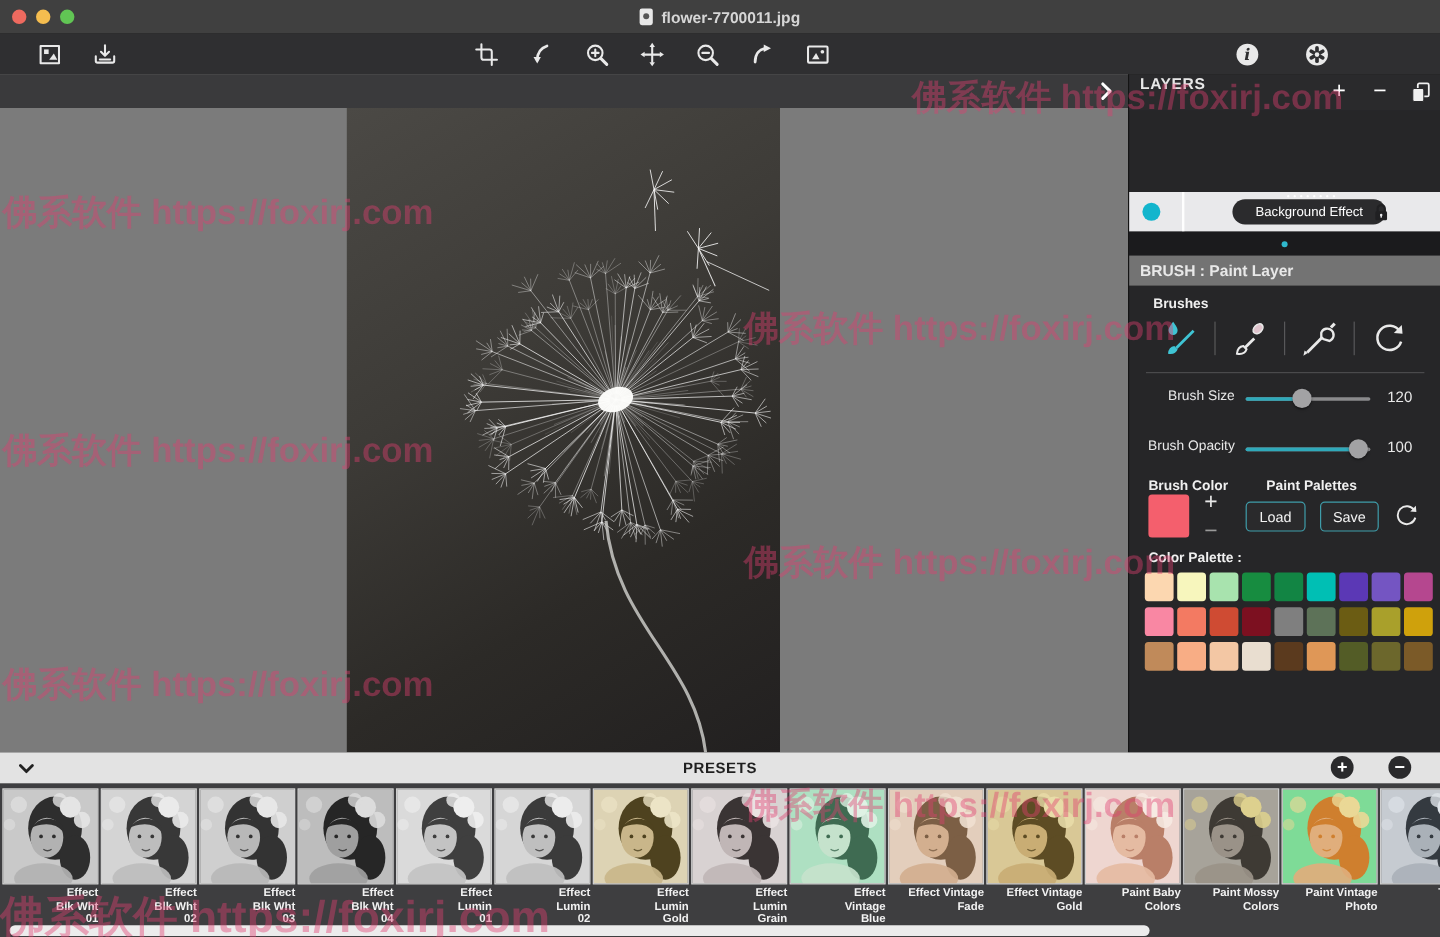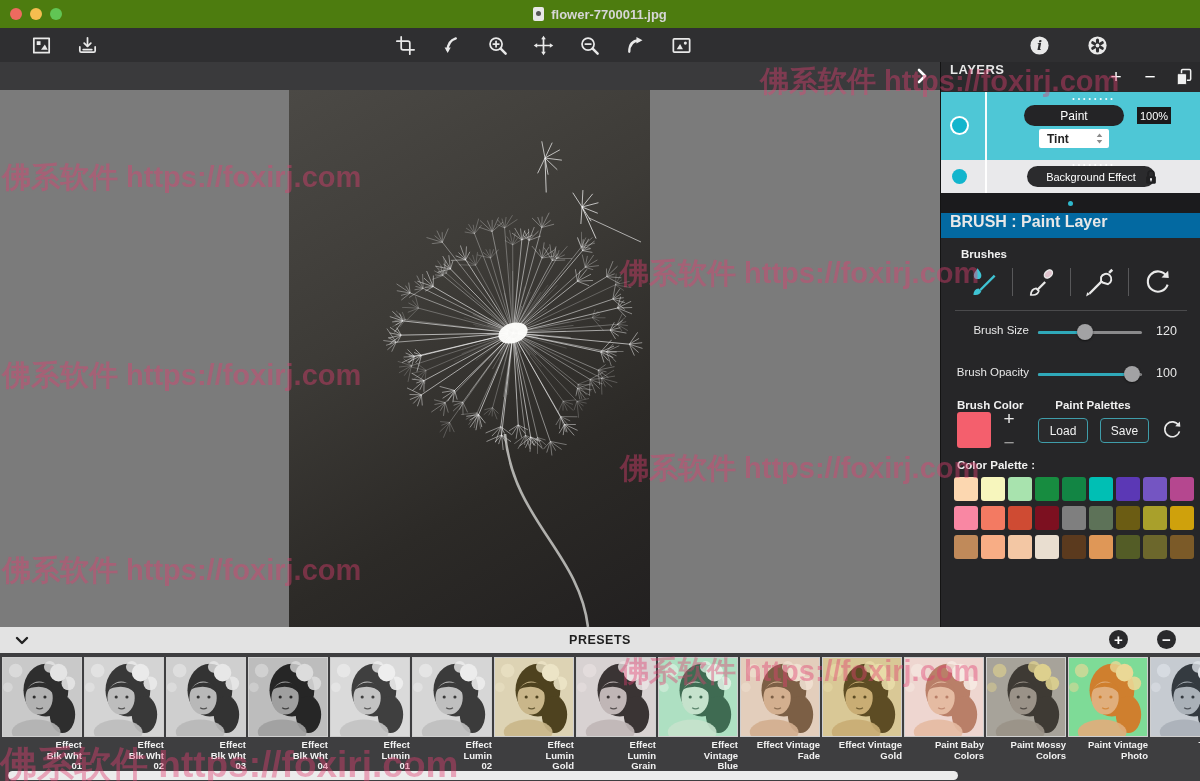--- a/index.html
+++ b/index.html
@@ -1,20 +1,20 @@
 <!DOCTYPE html>
 <html><head>
 <meta charset="utf-8">
 <style>
   html,body{margin:0;padding:0;background:#000;}
   .app{position:relative;width:1200px;height:781px;overflow:hidden;
        font-family:"Liberation Sans",sans-serif;-webkit-font-smoothing:antialiased;}
   .abs{position:absolute;}
   
-  .titlebar{left:0;top:0;width:1200px;height:28px;background:#4d7c0f;border-bottom:1px solid #151515;}
+  .titlebar{left:0;top:0;width:1200px;height:28px;background:#404040;border-bottom:1px solid #151515;}
   .traffic{left:10px;top:8px;display:flex;gap:8px;}
   .traffic span{width:12px;height:12px;border-radius:50%;display:block;}
   .tl-close{background:#ee6a5f;} .tl-min{background:#f5bd4f;} .tl-zoom{background:#61c554;}
   .title-wrap{left:0;top:0;width:100%;height:28px;display:flex;align-items:center;justify-content:center;gap:7px;color:#d6d6d6;font-size:13px;font-weight:bold;}
   .doc-icon{width:11px;height:14px;background:#e8e8e8;border-radius:2px;position:relative;}
   .doc-icon i{position:absolute;left:3px;top:4px;width:5px;height:5px;border-radius:50%;background:#555;display:block;}
   
   .toolbar{left:0;top:28px;width:1200px;height:34px;background:#2f2f31;border-bottom:1px solid #1c1c1c;}
   .tb-group{position:absolute;top:0;height:34px;display:flex;align-items:center;}
   .tb-btn{width:46px;height:34px;display:flex;align-items:center;justify-content:center;cursor:default;}
@@ -36,21 +36,21 @@
   .eye-col{position:absolute;left:0;top:0;bottom:0;width:44px;border-right:2px solid rgba(255,255,255,.95);}
   .eye-dot{position:absolute;left:11px;width:15px;height:15px;border-radius:50%;background:#12b5cd;}
   .ring{box-shadow:0 0 0 2px #fff;}
   .grip{position:absolute;left:46px;right:0;text-align:center;color:rgba(255,255,255,.95);font-size:7px;letter-spacing:3px;line-height:6px;}
   .pill{position:absolute;border-radius:11px;background:#242426;color:#fff;display:flex;align-items:center;justify-content:center;}
   .opacity-badge{position:absolute;left:196px;top:15px;width:34px;height:17px;background:#1a1a1c;color:#fff;font-size:11px;display:flex;align-items:center;justify-content:center;}
   .blend-select{position:absolute;left:98px;top:37px;width:70px;height:19px;background:#fff;border-radius:2px;display:flex;align-items:center;}
   .blend-select span{margin-left:8px;font-size:12px;font-weight:bold;color:#222;flex:1;}
   .resize-strip{left:0;top:131px;width:260px;height:20px;background:#1b1b1d;}
   .resize-dot{position:absolute;left:127px;top:8px;width:5px;height:5px;border-radius:50%;background:#2fb8cc;}
-  .section-header{left:0;top:151px;width:260px;height:25px;background:#0369a1;display:flex;align-items:flex-start;font-size:16px;font-weight:bold;}
+  .section-header{left:0;top:151px;width:260px;height:25px;background:#737373;display:flex;align-items:center;font-size:13px;font-weight:bold;}
   .section-header span{margin-left:9px;}
   .lbl{font-size:11.5px;color:#f0f0f0;}
   .tools-row{left:14px;top:202px;width:232px;height:36px;display:flex;}
   .tool-cell{width:58px;display:flex;align-items:center;justify-content:center;position:relative;}
   .tool-sep{position:absolute;right:0;top:4px;height:28px;width:1px;background:#58585a;}
   .divider{left:14px;top:248px;width:232px;height:1px;background:#4a4a4c;}
   .slider-row{left:0;width:260px;height:30px;display:flex;}
   .slider-label{width:88px;text-align:right;font-size:11.5px;}
   .slider{position:relative;width:104px;height:16px;margin-left:9px;}
   .slider .track{position:absolute;left:0;right:0;top:7px;height:3px;background:#8a8a8c;border-radius:2px;}
@@ -761,36 +761,20 @@
       <span class="lh-btn">+</span>
       <span class="lh-btn">−</span>
       <span class="lh-btn">
         <svg width="20" height="20" viewBox="0 0 24 24">
             <rect x="9" y="3" width="11" height="13" rx="1.5" fill="none" stroke="#f0f0f0" stroke-width="1.8"></rect>
             <rect x="4" y="8" width="11" height="13" rx="1.5" fill="#f0f0f0" stroke="#2a2a2c" stroke-width="1"></rect>
           </svg>
       </span>
     </div>
 
-    <div class="abs layer layer-1">
-      <div class="eye-col">
-        <span class="eye-dot ring" style="top:26px;"></span>
-      </div>
-      <div class="grip" style="top:4px;">••••••••</div>
-      <div class="pill" style="left:83px;top:13px;width:100px;height:21px;font-size:12px;">
-        <span>Paint</span>
-      </div>
-      <div class="opacity-badge">100%</div>
-      <div class="blend-select">
-        <span>Tint</span>
-        <svg width="13" height="15" viewBox="0 0 14 15" style="margin-right:3px;">
-            <path d="M4,6 L7,2 L10,6 Z M4,9 L7,13 L10,9 Z" fill="#8a8a8a"></path>
-          </svg>
-      </div>
-    </div>
 
     <div class="abs layer layer-2">
       <div class="eye-col">
         <span class="eye-dot" style="top:9px;"></span>
       </div>
       <div class="grip" style="top:2px;">••••••••</div>
       <div class="pill" style="left:86px;top:6px;width:128px;height:21px;font-size:11px;background:#2b2b2d;">
         <span>Background Effect</span>
       </div>
       <span style="position:absolute;left:201px;top:6px;">

